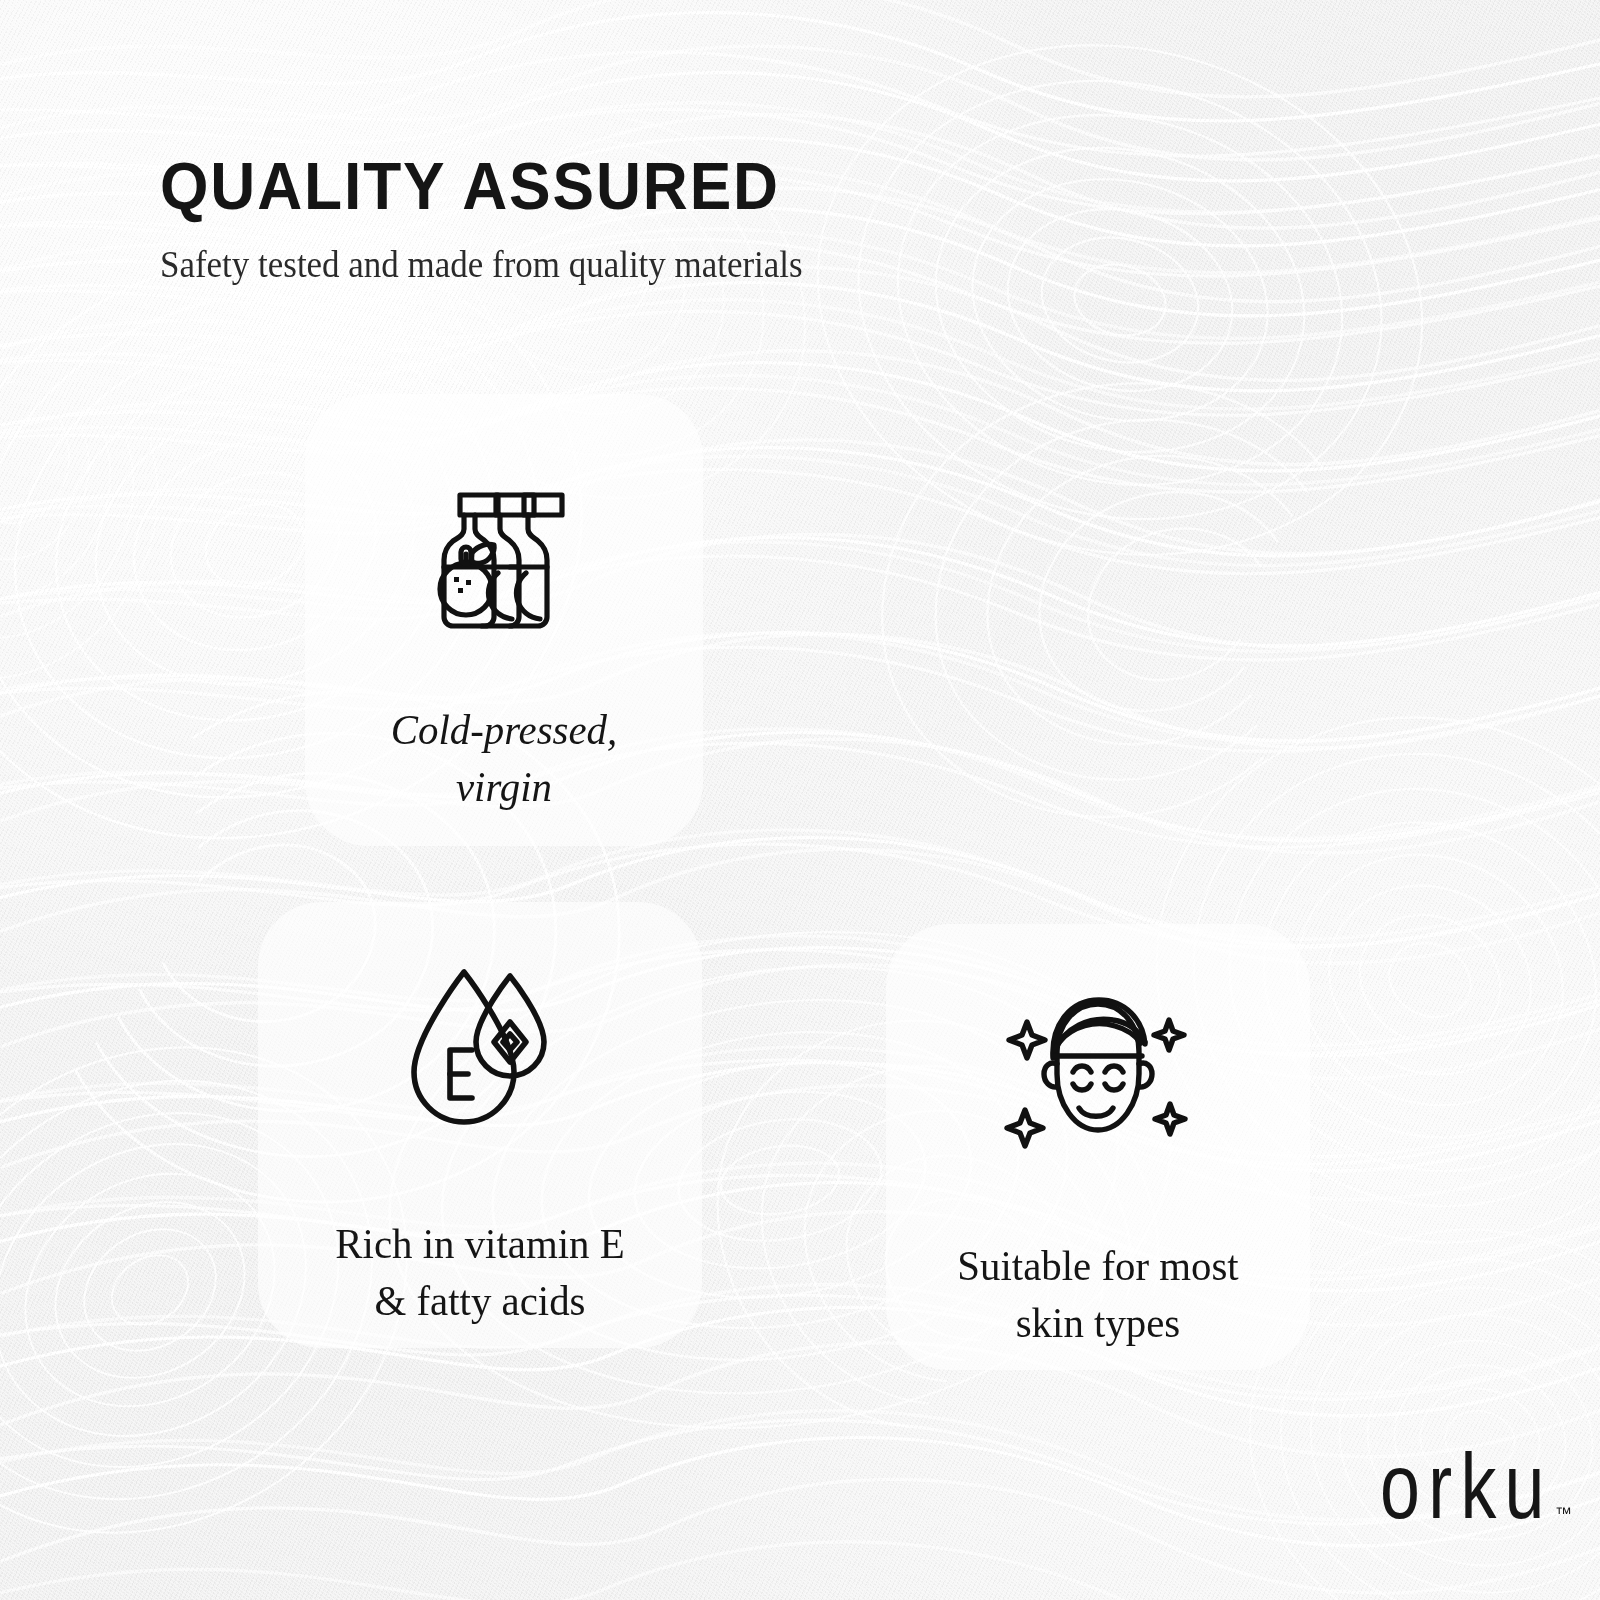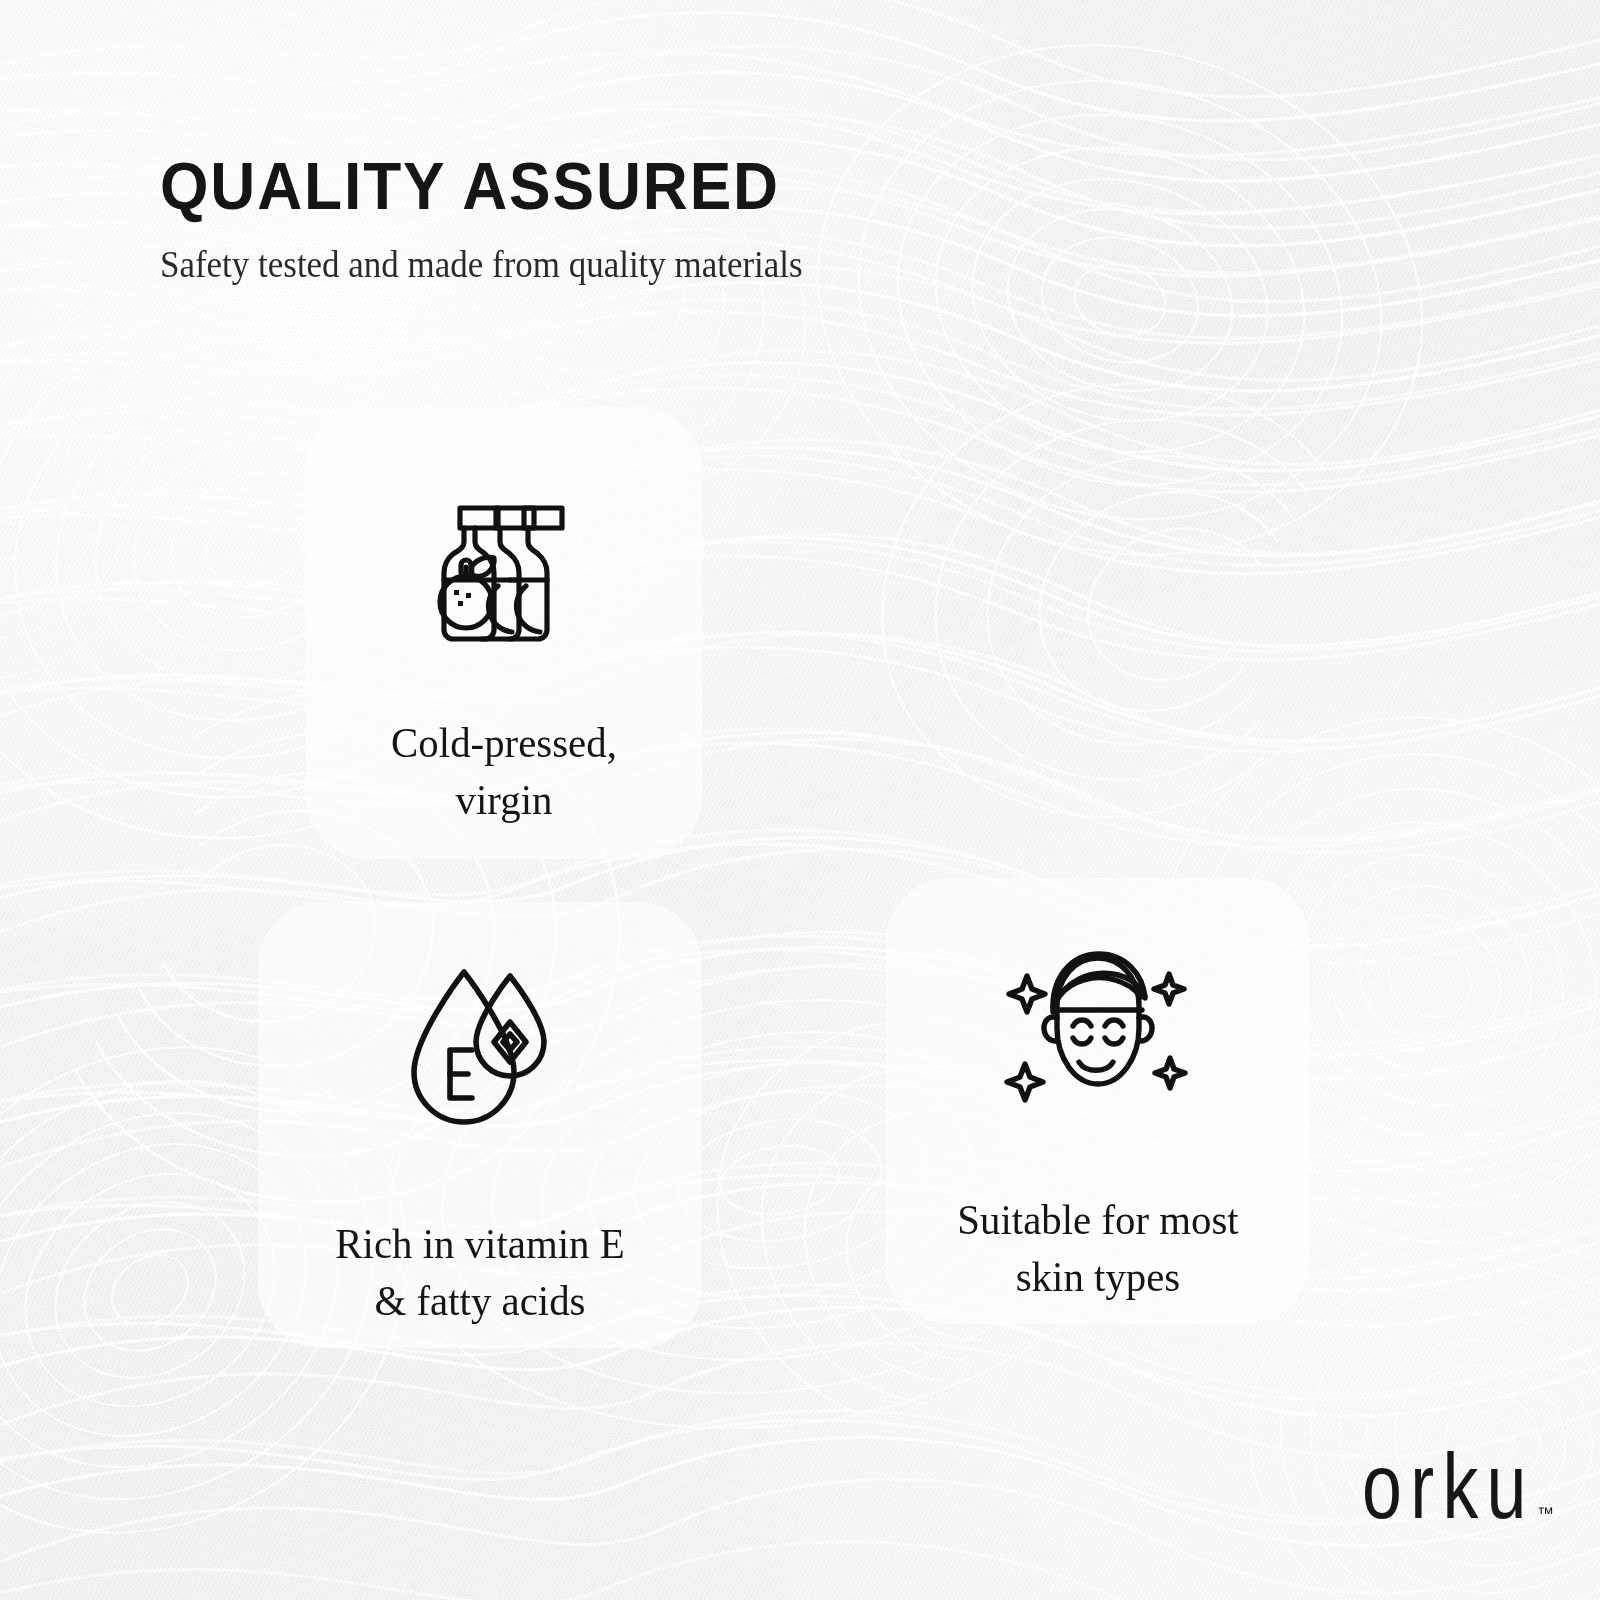--- a/index.html
+++ b/index.html
@@ -83,24 +83,24 @@
   
   .card {
     position: absolute;
     border-radius: 64px;
     background: rgba(255,255,255,.62);
     display: flex;
     flex-direction: column;
     align-items: center;
     justify-content: flex-start;
   }
-  .card.c0 { left: 305px;  top: 407px;  width: 398px; height: 452px; }
+  .card.c0 { left: 305px;  top: 394px;  width: 398px; height: 452px; font-style: italic; }
   .card.c1 { left: 888px;  top: 398px;  width: 402px; height: 452px; }
   .card.c2 { left: 258px;  top: 902px;  width: 444px; height: 446px; }
-  .card.c3 { left: 886px;  top: 878px;  width: 424px; height: 446px; }
+  .card.c3 { left: 886px;  top: 924px;  width: 424px; height: 446px; }
 
   .icon-wrap {
     display: flex;
     align-items: center;
     justify-content: center;
     width: 100%;
   }
   .card.c0 .icon-wrap { height: 190px; margin-top: 72px; }
   .card.c1 .icon-wrap { height: 190px; margin-top: 62px; }
   .card.c2 .icon-wrap { height: 200px; margin-top: 48px; }
@@ -119,21 +119,21 @@
     transform: scaleX(.95);
   }
   .card.c0 .card-label { margin-top: 46px; }
   .card.c1 .card-label { margin-top: 52px; }
   .card.c2 .card-label { margin-top: 66px; }
   .card.c3 .card-label { margin-top: 66px; }
 
   
   .logo {
     position: absolute;
-    right: 86px;
+    right: 68px;
     bottom: 70px;
     display: flex;
     align-items: flex-end;
     justify-content: flex-end;
   }
   .logo-word {
     font-family: "Liberation Sans", sans-serif;
     font-weight: 300;
     font-size: 78px;
     letter-spacing: 9px;

